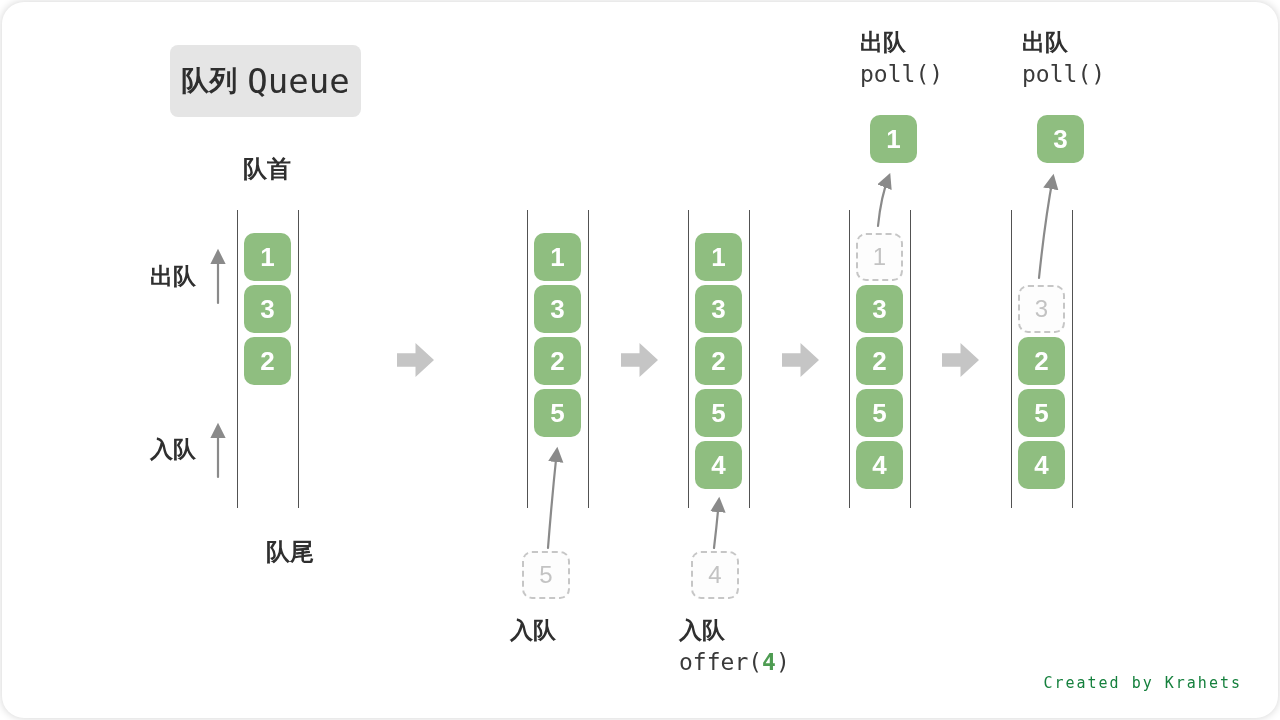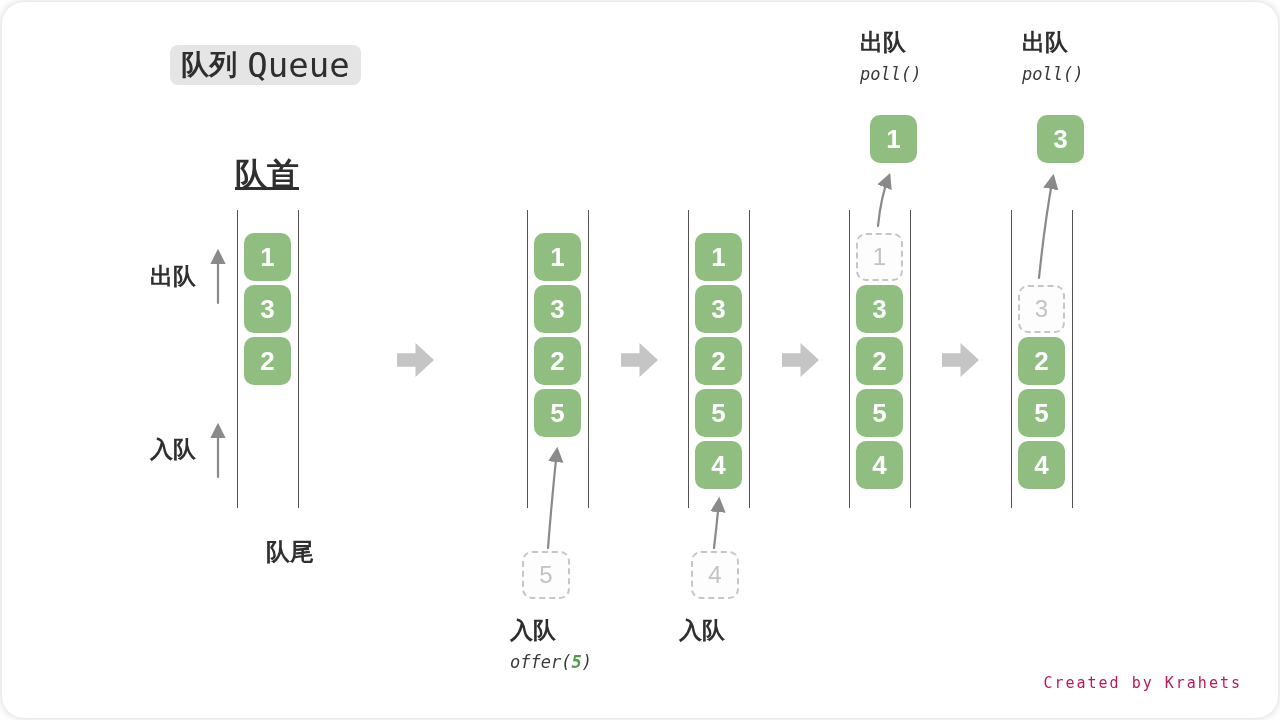--- a/index.html
+++ b/index.html
@@ -6,21 +6,21 @@
   .canvas{
     position:relative;width:1280px;height:720px;overflow:hidden;
     font-family:"Liberation Sans",sans-serif;
   }
   .card{
     position:absolute;inset:2px;border-radius:22px;background:#ffffff;
     box-shadow:0 0 8px rgba(0,0,0,0.18);
   }
   
   .badge{
-    position:absolute;left:170px;top:45px;width:191px;height:40px;
+    position:absolute;left:170px;top:45px;width:191px;height:72px;
     background:#e5e5e5;border-radius:8px;display:flex;align-items:center;
     justify-content:center;gap:10px;color:#2e2e2e;
   }
   .badge-zh{font-size:28px;font-weight:700;}
   .badge-en{font-size:34px;font-family:"DejaVu Sans Mono",monospace;}
   
   .zh-label{position:absolute;font-size:23px;font-weight:700;color:#2f2f2f;white-space:nowrap;}
   
   .qcol{
     position:absolute;top:210px;width:62px;height:298px;box-sizing:border-box;
@@ -45,48 +45,48 @@
   
   .stagebox{
     position:absolute;top:551px;width:48px;height:48px;border-radius:10px;
     background:#fdfdfd;border:2px dashed #c6c6c6;color:#c3c3c3;
     font-size:24px;display:flex;align-items:center;justify-content:center;
     box-sizing:border-box;
   }
   
   .op{position:absolute;white-space:nowrap;}
   .op .zh{font-size:23px;font-weight:700;color:#2f2f2f;line-height:30px;}
-  .op .code{font-size:17px;font-family:"DejaVu Sans Mono",monospace;color:#3a3a3a;line-height:34px;font-style:italic;}
+  .op .code{font-size:23px;font-family:"DejaVu Sans Mono",monospace;color:#3a3a3a;line-height:34px;}
   .op .arg{color:#4E9C52;font-weight:700;}
   .op.top{top:27px}
   .op.bottom{top:615px}
   
   .step-arrow{
     position:absolute;top:343px;width:37px;height:34px;background:#c5c5c5;
     -webkit-clip-path:polygon(0% 30%,50% 30%,50% 0%,100% 50%,50% 100%,50% 70%,0% 70%);
     clip-path:polygon(0% 30%,50% 30%,50% 0%,100% 50%,50% 100%,50% 70%,0% 70%);
   }
   .overlay{position:absolute;left:0;top:0;pointer-events:none;}
   .watermark{
     position:absolute;top:674px;right:38px;font-family:"DejaVu Sans Mono",monospace;
-    font-size:15px;letter-spacing:2px;color:#be185d;
+    font-size:15px;letter-spacing:2px;color:#15803d;
   }
 </style>
 </head>
 <body>
 
 <div class="canvas">
   <div class="card"></div>
 
   <div class="badge">
     <span class="badge-zh">队列</span>
     <span class="badge-en">Queue</span>
   </div>
 
-  <div class="zh-label" style="left:220px;top:153px;width:94px;text-align:center;font-size:32px;text-decoration:underline;">队首</div>
+  <div class="zh-label" style="left:220px;top:153px;width:94px;text-align:center;font-size:24px;">队首</div>
   <div class="zh-label" style="left:220px;top:536px;width:94px;text-align:right;font-size:24px;">队尾</div>
 
   <div class="zh-label" style="left:150px;top:261px;">出队</div>
   <div class="zh-label" style="left:150px;top:434px;">入队</div>
 
   <svg class="overlay" width="1280" height="720" viewBox="0 0 1280 720">
     <defs>
       <marker id="ah" markerWidth="8" markerHeight="8" refX="5.5" refY="3.5" orient="auto">
         <path d="M0,0 L7,3.5 L0,7 Z" fill="#8a8a8a"></path>
       </marker>
@@ -109,35 +109,35 @@
 
   <div class="qcol" style="left:527px">
     <div class="qbox s1">1</div>
     <div class="qbox s2">3</div>
     <div class="qbox s3">2</div>
     <div class="qbox s4">5</div>
   </div>
   <div class="stagebox" style="left:522px">5</div>
   <div class="op bottom" style="left:510px">
     <div class="zh">入队</div>
-    <div class="code"><span>offer(</span><span class="arg">5</span><span>)</span></div>
   </div>
 
   <div class="step-arrow" style="left:621px"></div>
 
   <div class="qcol" style="left:688px">
     <div class="qbox s1">1</div>
     <div class="qbox s2">3</div>
     <div class="qbox s3">2</div>
     <div class="qbox s4">5</div>
     <div class="qbox s5">4</div>
   </div>
   <div class="stagebox" style="left:691px">4</div>
   <div class="op bottom" style="left:679px">
     <div class="zh">入队</div>
+    <div class="code"><span>offer(</span><span class="arg">4</span><span>)</span></div>
   </div>
 
   <div class="step-arrow" style="left:782px"></div>
 
   <div class="op top" style="left:860px">
     <div class="zh">出队</div>
     <div class="code">poll()</div>
   </div>
   <div class="outbox" style="left:870px">1</div>
   <div class="qcol" style="left:849px">

